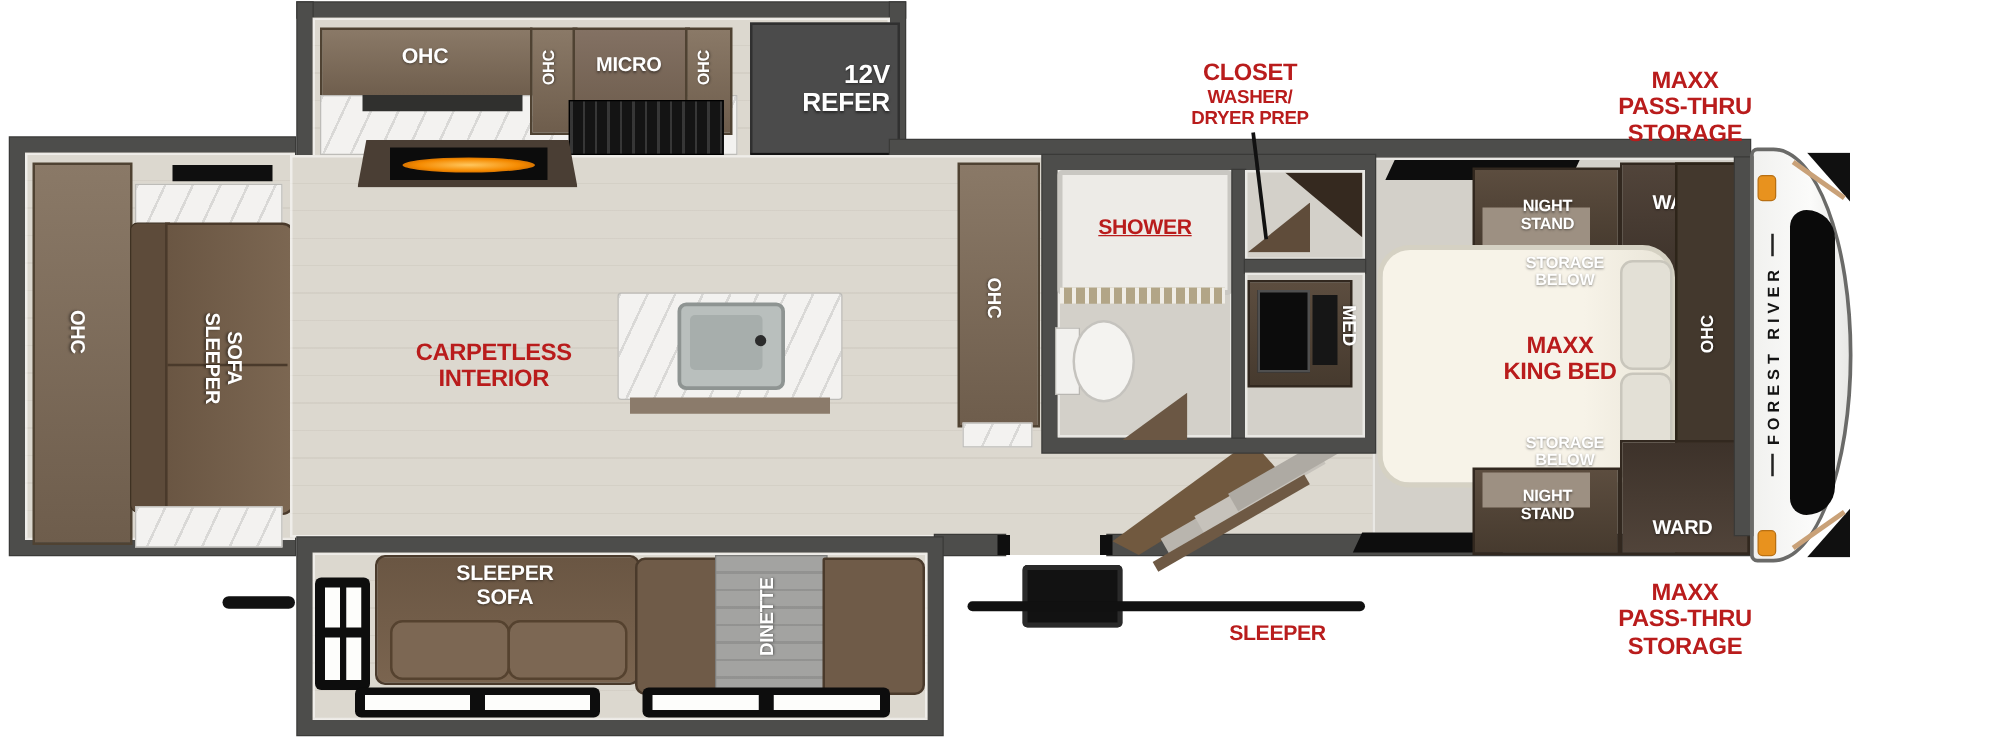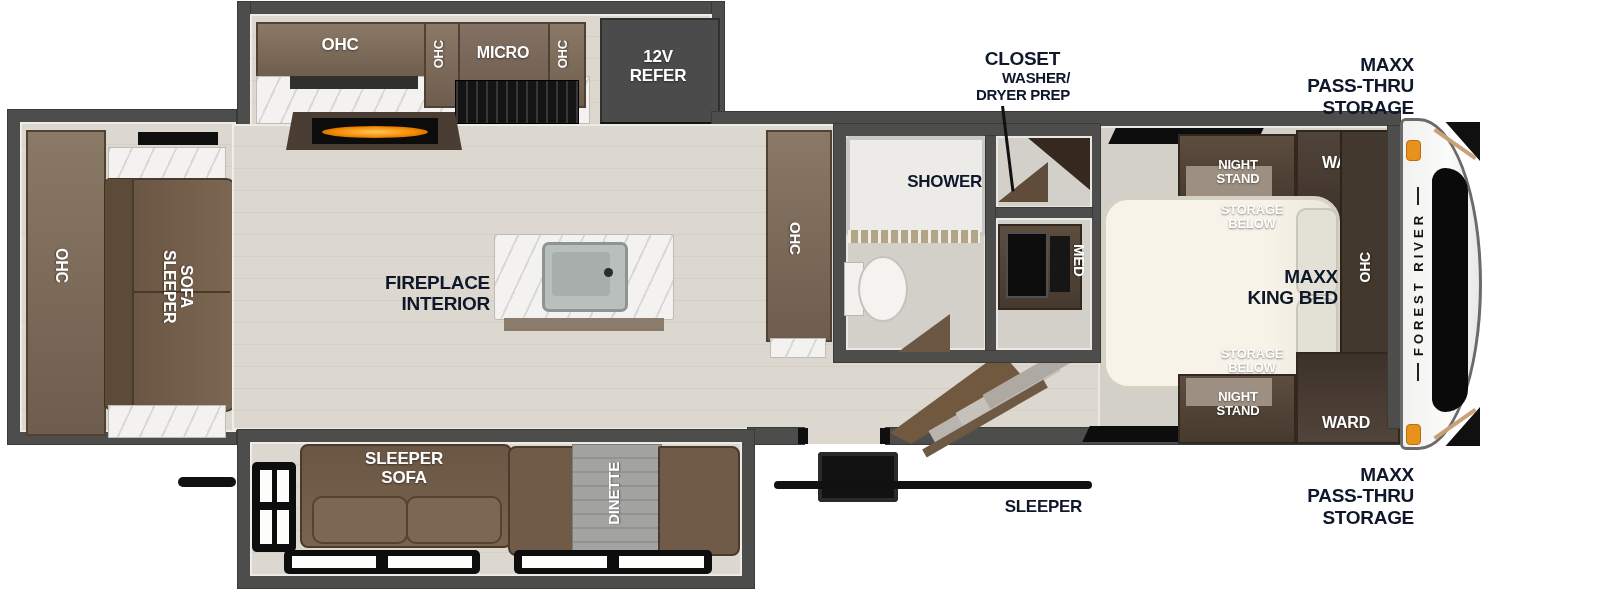--- a/index.html
+++ b/index.html
@@ -7,21 +7,21 @@
         font-family:"Liberation Sans","DejaVu Sans",sans-serif;}
   .abs{position:absolute;}
   .wall{background:#4d4d4b;box-shadow:0 0 0 1px #3a3a38;}
   .floor{background:#dcd8cf;box-shadow:inset 0 0 0 2px rgba(255,255,255,.55);
          background-image:repeating-linear-gradient(180deg,rgba(120,110,95,.08) 0 1px,transparent 1px 22px);}
   .floor2{background:#d3d0c9;box-shadow:inset 0 0 0 2px rgba(255,255,255,.5);}
   .marble{background:#f3f2f0;background-image:repeating-linear-gradient(115deg,rgba(150,150,148,.28) 0 2px,transparent 2px 20px);border:1px solid #bdbcb8;}
   .cab{background:linear-gradient(180deg,#8a7967,#6e5d4c);border:2px solid #4f4232;}
   .cabdark{background:linear-gradient(180deg,#5c4d3f,#463a2e);border:2px solid #32281f;}
   .sofa{background:#6f5b48;border:2px solid #4a3a2b;border-radius:8px;}
-  .lbl{font-weight:700;color:#0f172a;text-align:right;white-space:pre-line;line-height:1.12;letter-spacing:-0.3px;}
+  .lbl{font-weight:700;color:#b91c1c;text-align:center;white-space:pre-line;line-height:1.12;letter-spacing:-0.3px;}
   .lbl-w{font-weight:700;color:#ffffff;text-align:center;white-space:pre-line;line-height:1.1;
          text-shadow:0 1px 2px rgba(0,0,0,.45);letter-spacing:-0.2px;}
   .vert{writing-mode:vertical-rl;}
   .vertlr{writing-mode:vertical-lr;}
   .flip{writing-mode:vertical-rl;transform:rotate(180deg);}
   .win{background:#0d0d0d;border-radius:5px;}
   .win .pane{position:absolute;background:#fdfdfb;}
   .brand-rot{display:flex;align-items:center;justify-content:center;gap:7px;transform:rotate(-90deg);}
   .brand-dash{width:18px;height:2px;background:#222;}
 </style>
@@ -56,38 +56,38 @@
   <div class="abs cab" style="left:424px;top:22px;width:34px;height:82px;"></div>
   <div class="abs lbl-w flip" style="left:432px;top:40px;font-size:13px;">OHC</div>
   <div class="abs cab" style="left:458px;top:22px;width:90px;height:82px;background:linear-gradient(180deg,#837163,#6b5a4a);"></div>
   <div class="abs lbl-w" style="left:462px;top:44px;width:82px;font-size:16px;">MICRO</div>
   <div class="abs" style="left:464px;top:100px;width:78px;height:5px;background:#efeeec;"></div>
   <div class="abs cab" style="left:548px;top:22px;width:34px;height:82px;"></div>
   <div class="abs lbl-w flip" style="left:556px;top:40px;font-size:13px;">OHC</div>
   <div class="abs" style="left:455px;top:80px;width:122px;height:42px;background:#141414;background-image:repeating-linear-gradient(90deg,rgba(120,120,120,.35) 0 2px,transparent 2px 10px);border:1px solid #000;"></div>
 
   <div class="abs" style="left:600px;top:18px;width:116px;height:104px;background:#4b4b4b;border:2px solid #303030;"></div>
-  <div class="abs lbl-w" style="left:604px;top:48px;width:108px;font-size:17px;">12V
+  <div class="abs lbl-w" style="left:604px;top:48px;width:108px;font-size:21px;text-align:right;">12V
 REFER</div>
   <div class="abs" style="left:600px;top:122px;width:116px;height:30px;background:#141414;clip-path:polygon(0 0,100% 0,86% 100%,12% 100%);"></div>
 
   <div class="abs wall" style="left:712px;top:112px;width:688px;height:14px;"></div>
   <div class="abs floor" style="left:232px;top:124px;width:868px;height:306px;"></div>
   <div class="abs floor2" style="left:1098px;top:126px;width:296px;height:302px;"></div>
   <div class="abs wall" style="left:748px;top:428px;width:56px;height:16px;"></div>
   <div class="abs wall" style="left:886px;top:428px;width:514px;height:16px;"></div>
   <div class="abs" style="left:804px;top:428px;width:82px;height:16px;background:#dcd8cf;"></div>
   <div class="abs" style="left:798px;top:428px;width:10px;height:16px;background:#0f0f0f;"></div>
   <div class="abs" style="left:880px;top:428px;width:10px;height:16px;background:#0f0f0f;"></div>
 
   <div class="abs" style="left:286px;top:112px;width:176px;height:38px;background:#4a3e34;clip-path:polygon(4% 0,96% 0,100% 100%,0 100%);"></div>
   <div class="abs" style="left:312px;top:118px;width:126px;height:26px;background:#0c0c0c;"></div>
   <div class="abs" style="left:322px;top:126px;width:106px;height:12px;border-radius:50%;background:radial-gradient(ellipse at center,#ffc75e 0%,#f58a00 55%,#a34d00 100%);"></div>
 
-  <div class="abs lbl" style="left:300px;top:272px;width:190px;font-size:19px;">FIREPLACE
+  <div class="abs lbl" style="left:300px;top:272px;width:190px;font-size:19px;">CARPETLESS
 INTERIOR</div>
 
   <div class="abs marble" style="left:494px;top:234px;width:178px;height:84px;border-radius:3px;"></div>
   <div class="abs" style="left:504px;top:318px;width:160px;height:13px;background:#8b7b6b;"></div>
   <div class="abs" style="left:542px;top:242px;width:80px;height:64px;background:#b9bfbd;border:3px solid #8e9492;border-radius:7px;"></div>
   <div class="abs" style="left:552px;top:252px;width:58px;height:44px;background:#a7aeac;border-radius:4px;"></div>
   <div class="abs" style="left:604px;top:268px;width:9px;height:9px;border-radius:50%;background:#2c2c2c;"></div>
 
   <div class="abs wall" style="left:238px;top:430px;width:516px;height:158px;"></div>
   <div class="abs floor" style="left:250px;top:442px;width:492px;height:134px;"></div>
@@ -128,21 +128,21 @@
   <div class="abs" style="left:774px;top:481px;width:318px;height:8px;background:#111;border-radius:4px;"></div>
   <div class="abs lbl" style="left:962px;top:497px;width:120px;font-size:17px;">SLEEPER</div>
 
   <div class="abs cab" style="left:766px;top:130px;width:62px;height:208px;"></div>
   <div class="abs lbl-w vert" style="left:786px;top:222px;font-size:15px;">OHC</div>
   <div class="abs marble" style="left:770px;top:338px;width:54px;height:18px;"></div>
 
   <div class="abs wall" style="left:834px;top:124px;width:266px;height:238px;"></div>
   <div class="abs floor2" style="left:846px;top:136px;width:140px;height:214px;"></div>
   <div class="abs" style="left:846px;top:136px;width:140px;height:100px;background:#edebe7;border:4px solid #c9c7c2;box-sizing:border-box;border-radius:4px;"></div>
-  <div class="abs lbl" style="left:850px;top:172px;width:132px;font-size:17px;">SHOWER</div>
+  <div class="abs lbl" style="left:850px;top:172px;width:132px;font-size:17px;text-decoration:underline;">SHOWER</div>
   <div class="abs" style="left:848px;top:230px;width:132px;height:13px;background:#b2a587;background-image:repeating-linear-gradient(90deg,rgba(255,255,255,.8) 0 3px,transparent 3px 10px);"></div>
   <div class="abs" style="left:844px;top:262px;width:18px;height:52px;background:#f2f1ee;border:1px solid #b9b7b2;"></div>
   <div class="abs" style="left:858px;top:256px;width:46px;height:62px;background:#f4f3f0;border:2px solid #c5c3be;border-radius:50%;"></div>
   <div class="abs wall" style="left:986px;top:136px;width:10px;height:214px;"></div>
   <div class="abs floor2" style="left:996px;top:136px;width:96px;height:72px;"></div>
   <div class="abs" style="left:1028px;top:138px;width:62px;height:52px;background:#35291f;clip-path:polygon(100% 0,100% 100%,0 0);"></div>
   <div class="abs" style="left:998px;top:162px;width:50px;height:40px;background:#5f4c3a;clip-path:polygon(0 100%,100% 0,100% 100%);"></div>
   <div class="abs wall" style="left:996px;top:208px;width:96px;height:10px;"></div>
   <div class="abs floor2" style="left:996px;top:218px;width:96px;height:132px;"></div>
   <div class="abs cabdark" style="left:998px;top:224px;width:80px;height:82px;"></div>

